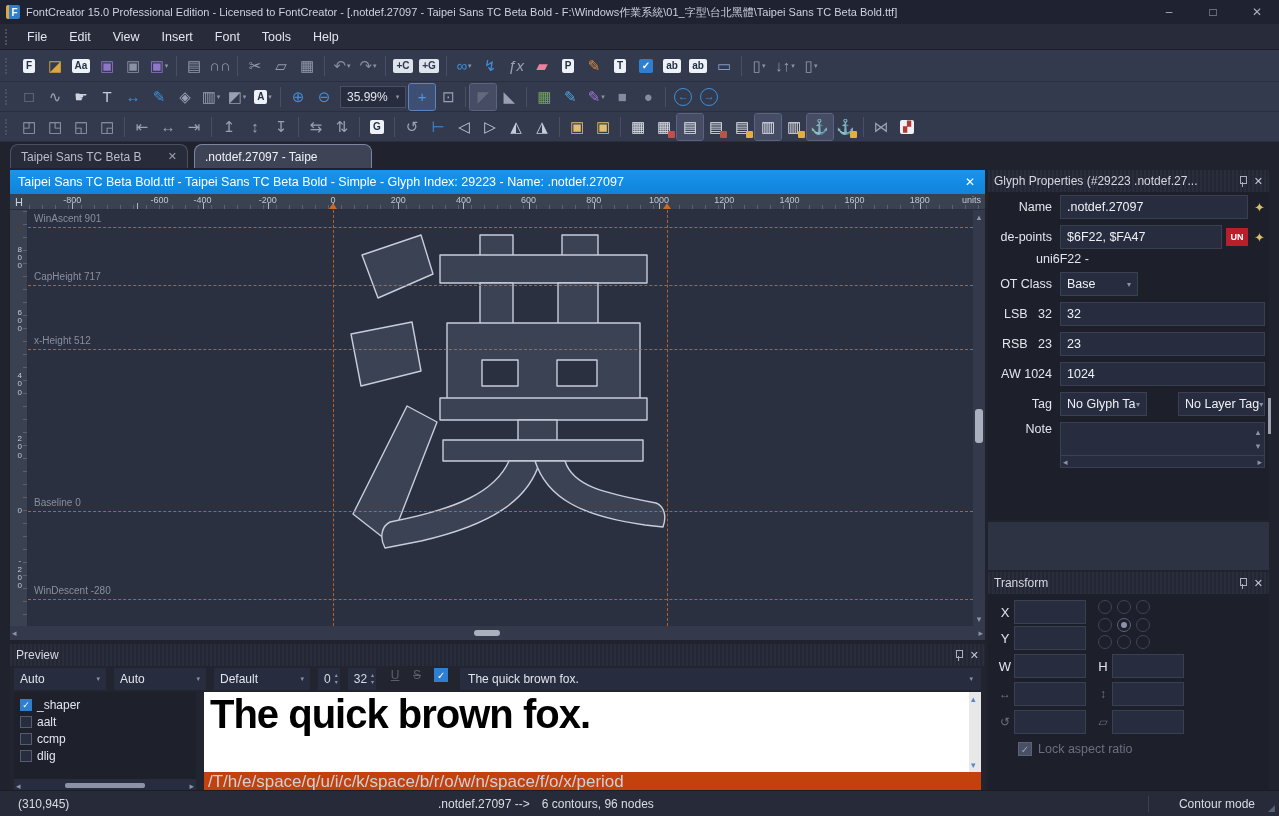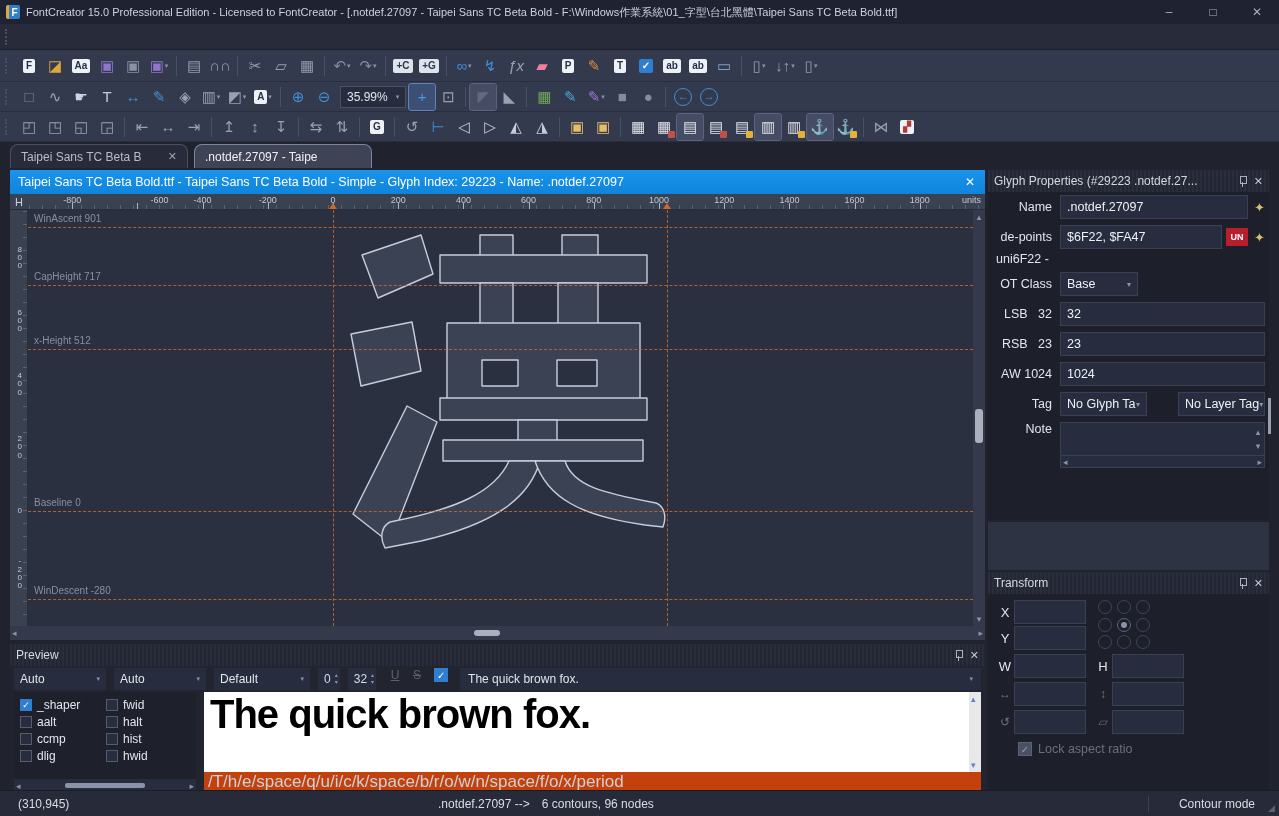--- a/index.html
+++ b/index.html
@@ -170,20 +170,29 @@
     <div class="titletext">FontCreator 15.0 Professional Edition - Licensed to FontCreator - [.notdef.27097 - Taipei Sans TC Beta Bold - F:\Windows作業系統\01_字型\台北黑體\Taipei Sans TC Beta Bold.ttf]</div>
     <div class="winbtns">
       <div class="winbtn">–</div>
       <div class="winbtn">□</div>
       <div class="winbtn">✕</div>
     </div>
   </div>
 
   <div class="menubar">
     <div class="grip"></div>
+    <div id="menu-items" style="display:flex;">
+        <div class="menuitem">File</div>
+        <div class="menuitem">Edit</div>
+        <div class="menuitem">View</div>
+        <div class="menuitem">Insert</div>
+        <div class="menuitem">Font</div>
+        <div class="menuitem">Tools</div>
+        <div class="menuitem">Help</div>
+      </div>
   </div>
 
   <div class="toolbar" id="tb1">
       <div class="grip"></div>
       <div class="tbtn">
         <span class="tglyph chip" style="color: rgb(35, 49, 74); background: rgb(238, 241, 245);">F</span>
       </div>
       <div class="tbtn">
         <span class="tglyph" style="color: rgb(220, 167, 62);">◪</span>
       </div>
@@ -664,38 +673,20 @@
                   </div>
                   <div class="featitem">
                     <span class="cb"></span>
                     <span>ccmp</span>
                   </div>
                   <div class="featitem">
                     <span class="cb"></span>
                     <span>dlig</span>
                   </div>
                 </div>
-              <div class="featcol" id="featcol2">
-                  <div class="featitem">
-                    <span class="cb"></span>
-                    <span>fwid</span>
-                  </div>
-                  <div class="featitem">
-                    <span class="cb"></span>
-                    <span>halt</span>
-                  </div>
-                  <div class="featitem">
-                    <span class="cb"></span>
-                    <span>hist</span>
-                  </div>
-                  <div class="featitem">
-                    <span class="cb"></span>
-                    <span>hwid</span>
-                  </div>
-                </div>
             </div>
             <div class="feathscroll">
               <span class="sarrow">◂</span>
               <div class="thumb"></div>
               <span class="sarrow">▸</span>
             </div>
           </div>
           <div class="pvright">
             <div class="whitebox">
               <div class="sampletext">The quick brown fox.</div>
@@ -722,21 +713,21 @@
           <div class="pfield" style="flex:1;">.notdef.27097</div>
           <span class="wand">✦</span>
         </div>
         <div class="prow">
           <span class="plabel">de-points</span>
           <div class="pfield" style="flex:1;">$6F22, $FA47</div>
           <span class="unicon">UN</span>
           <span class="wand">✦</span>
         </div>
         <div class="prow" style="margin-top:0;">
-          <span class="plabel" style="width:auto; padding-left:8px;">uni6F22 -</span>
+          <span class="plabel" style="width:auto; padding-left:8px;margin-left:40px;">uni6F22 -</span>
         </div>
         <div class="prow">
           <span class="plabel">OT Class</span>
           <div class="pselect" style="width:78px;">
             <span>Base</span>
               <span class="tcaret">▾</span>
           </div>
         </div>
         <div class="prow">
           <span class="plabel"><span>LSB</span>&nbsp;&nbsp;&nbsp;<span>32</span></span>

